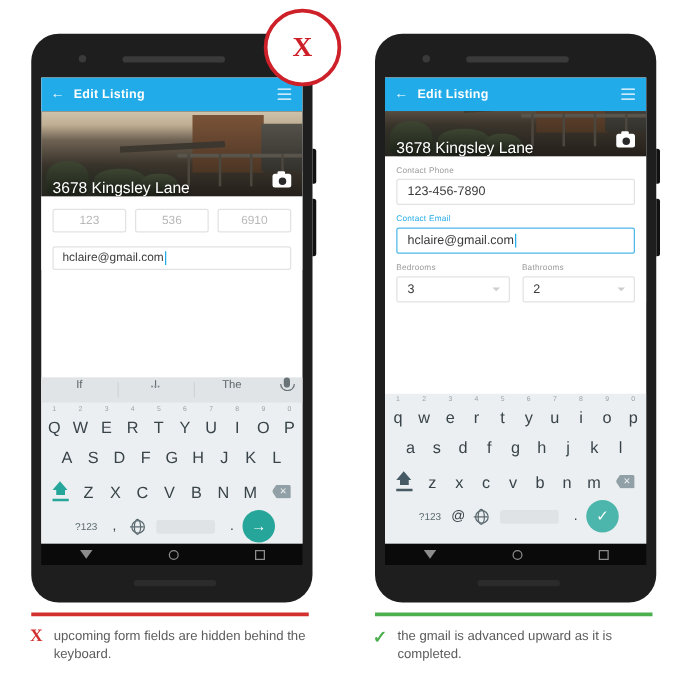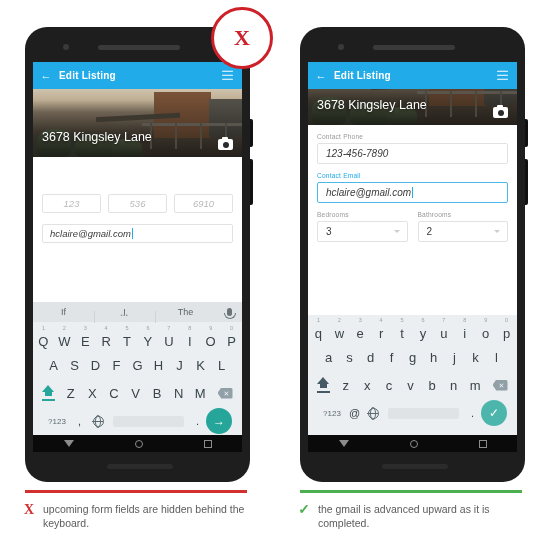--- a/index.html
+++ b/index.html
@@ -99,21 +99,21 @@
   .h-b2 { position:absolute; left:84%; top:10px; width:20%; height:38px;
           background: linear-gradient(180deg,#54514a,#33312c); }
   .h-roof { position:absolute; left:30%; top:26px; width:40%; height:5px;
           background:#3c372f; transform: rotate(-3deg); }
   .h-deck { position:absolute; left:52%; top:34px; width:52%; height:3px;
           background:#59554c; }
   .h-post { position:absolute; width:2px; background:#4b473f; top:34px; height:26px; }
   .h-tree { position:absolute; bottom:0; border-radius:45% 45% 20% 20%;
           background: linear-gradient(180deg,#3d4532,#1d2118); }
   .hero-caption {
-    position: absolute; left: 9px; bottom: 13px;
+    position: absolute; left: 9px; bottom: 0;
     color: #ffffff; font-size: 12.5px;
     text-shadow: 0 1px 3px rgba(0,0,0,.6);
     white-space: nowrap;
   }
   .hero-cam {
     position: absolute; right: 9px; bottom: 7px;
     width: 15px; height: 11px; background: #ffffff;
     border-radius: 2px;
   }
   .hero-cam::before {
@@ -127,23 +127,23 @@
   }
 
   
   .form { padding: 10px 9px 0 9px; background:#fff; }
   .form-right { padding: 8px 9px 0 9px; }
 
   .row-3 { display: flex; gap: 7px; }
   .fld {
     height: 19px; border: 1px solid #e2e2e2; border-radius: 2px;
     background: #fff; display: flex; align-items: center;
-    padding: 0 7px; font-size: 9.5px; color: #b9b9b9; font-style: italic;
-  }
-  .row-3 .fld { flex: 1; justify-content: center; margin-top: 27px; }
+    padding: 0 7px; font-size: 9.5px; color: #b9b9b9;
+  }
+  .row-3 .fld { flex: 1; justify-content: center; }
   .fld-full { margin-top: 11px; }
   .fld-filled { color: #3c3c3c; font-size: 9.5px; }
   .caret {
     display:inline-block; width:1px; height:11px;
     background:#21ABE8; margin-left:1px; vertical-align:-2px;
   }
 
   .flabel {
     font-size: 6.6px; color: #9a9a9a; margin-bottom: 3px;
     letter-spacing:.2px;
@@ -170,21 +170,21 @@
   
   .kb {
     position: absolute; left: 0; bottom: 0; width: 100%;
     background: #eceff1;
   }
   .kb-left  { height: 133px; }
   .kb-right { height: 120px; }
 
   .sugg {
     height: 20px; background: #e0e4e6;
-    display: flex; align-items: center; position: relative;
+    display: flex; align-items: flex-start; position: relative;
   }
   .sugg-item {
     flex: 1; text-align: center; font-size: 9px; color: #5b6569;
     position: relative;
   }
   .sugg-item + .sugg-item::before {
     content:""; position:absolute; left:0; top:4px;
     width:1px; height:12px; background:#cfd4d6;
   }
   .sugg-dots {
@@ -243,21 +243,21 @@
 
   .key-bksp { width: 28px; flex:none; display:flex; align-items:center; justify-content:center; }
   .bksp-ico {
     position: relative; width: 15px; height: 11px;
     background: #90a0a6; border-radius: 2px 2px 2px 2px;
     clip-path: polygon(25% 0, 100% 0, 100% 100%, 25% 100%, 0 50%);
     display:flex; align-items:center; justify-content:center;
   }
   .bksp-x { color:#eceff1; font-size:7px; line-height:1; margin-left:3px; }
 
-  .krow4 { padding: 0 10px; }
+  .krow4 { padding: 0 22px; }
   .k-sym { width: 28px; flex:none; font-size: 8px; color:#5a6a70; text-align:center; }
   .k-small { width: 17px; flex:none; font-size: 11px; color:#38444a; text-align:center; }
   .k-globe { width: 20px; flex:none; display:flex; align-items:center; justify-content:center; }
   .globe-ico {
     width:11px; height:11px; border:1.3px solid #5a6a70; border-radius:50%;
     position:relative;
   }
   .globe-ico::before {
     content:""; position:absolute; left:50%; top:-1.3px; transform:translateX(-50%);
     width:4px; height:11px; border:1.3px solid #5a6a70; border-radius:50%;

